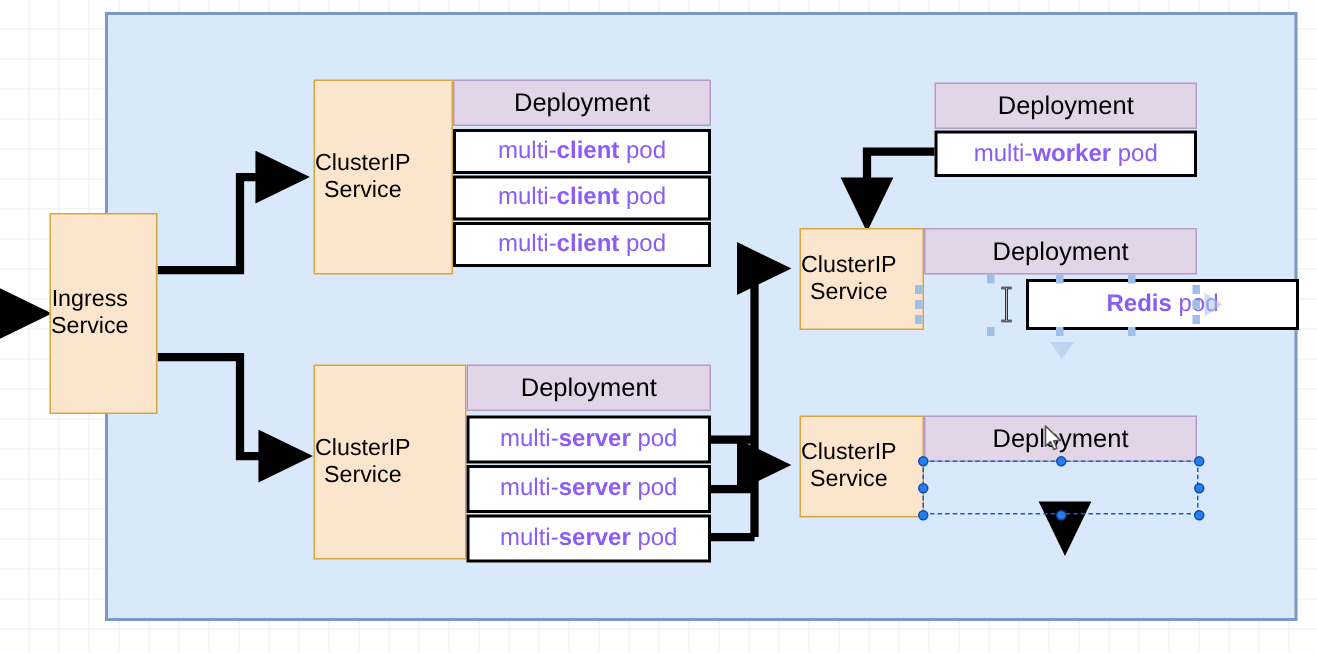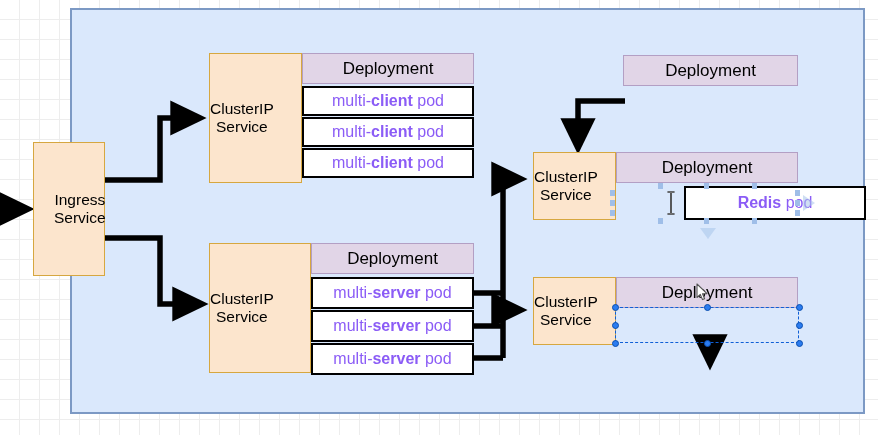--- a/index.html
+++ b/index.html
@@ -159,21 +159,21 @@
       <path d="M474,326 L503,326"></path>
       <path d="M474,358 L503,358"></path>
       <path d="M503,358 L503,179"></path>
       <path d="M503,179 L521,179" marker-end="url(#ah)"></path>
       <path d="M503,310 L521,310" marker-end="url(#ah)"></path>
 
       <path d="M710,341 L710,364" marker-end="url(#ah)"></path>
     </g>
   </svg>
 
-  <div class="abs svc-box" style="left:33px; top:142px; width:72px; height:134px;padding-left:20px;">
+  <div class="abs svc-box" style="left:33px; top:142px; width:72px; height:134px;">
     <div class="svc-label">
       <div>Ingress</div>
       <div>Service</div>
     </div>
   </div>
 
   <div class="abs svc-box" style="left:209px; top:53px; width:93px; height:130px;">
     <div class="svc-label">
       <div>ClusterIP</div>
       <div>Service</div>
@@ -201,20 +201,23 @@
     <span><span>multi-</span><b>server</b><span> pod</span></span>
   </div>
   <div class="abs pod-row" style="left:311px; top:310px; width:163px; height:32px;">
     <span><span>multi-</span><b>server</b><span> pod</span></span>
   </div>
   <div class="abs pod-row" style="left:311px; top:343px; width:163px; height:32px;">
     <span><span>multi-</span><b>server</b><span> pod</span></span>
   </div>
 
   <div class="abs dep-header" style="left:623px; top:55px; width:175px; height:31px;">Deployment</div>
+  <div class="abs pod-row" style="left:623px; top:87px; width:175px; height:31px;">
+    <span><span>multi-</span><b>worker</b><span> pod</span></span>
+  </div>
 
   <div class="abs svc-box" style="left:533px; top:152px; width:83px; height:68px;">
     <div class="svc-label">
       <div>ClusterIP</div>
       <div>Service</div>
     </div>
   </div>
   <div class="abs dep-header" style="left:616px; top:152px; width:182px; height:31px;">Deployment</div>
   <div class="abs pod-row" style="left:636px; top:186px; width:182px; height:34px;margin-left:48px;">
     <span><span></span><b>Redis</b><span> pod</span></span>

